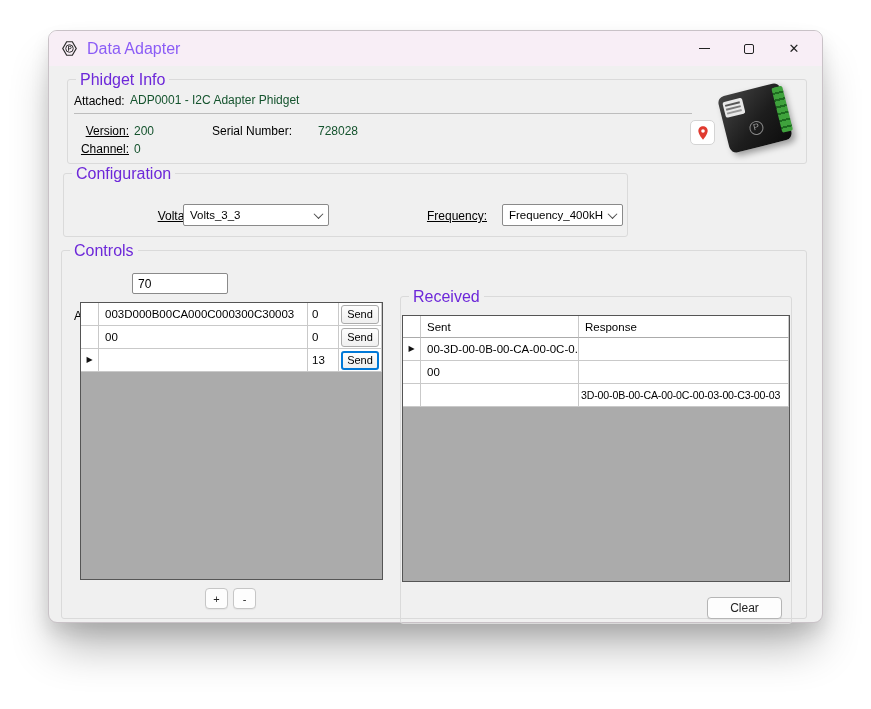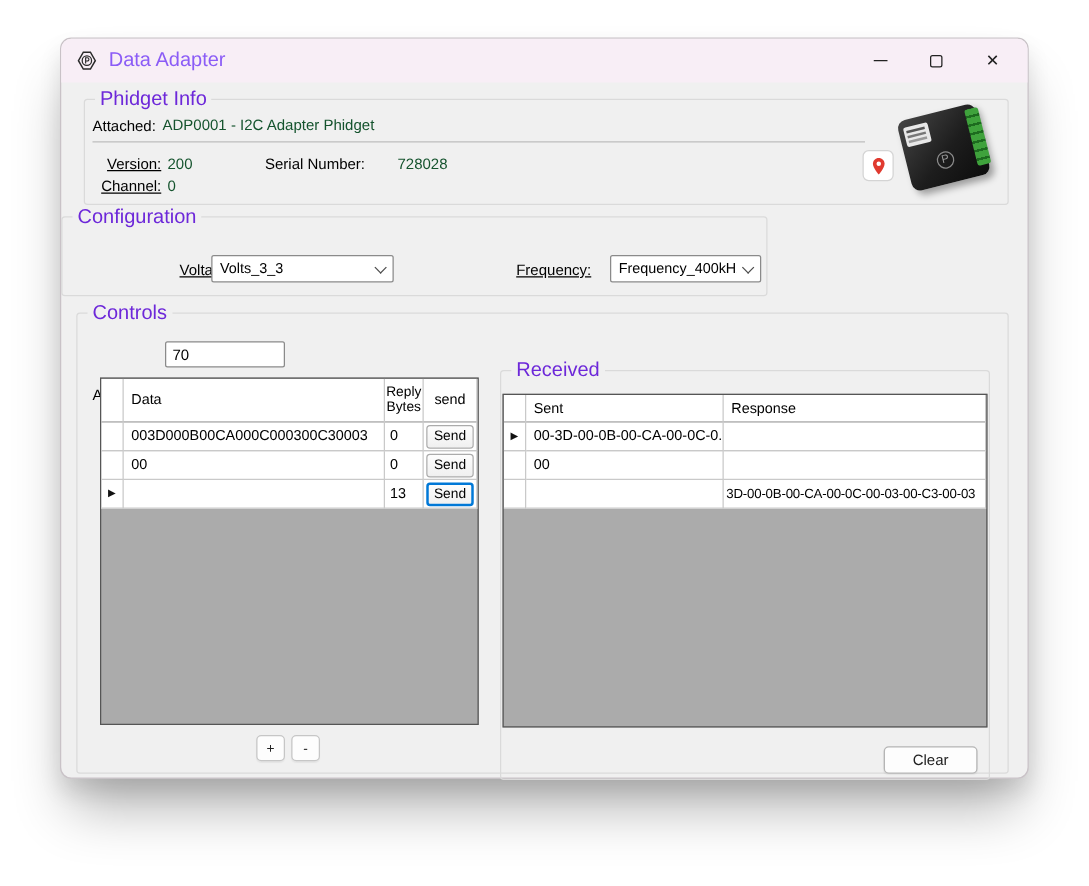--- a/index.html
+++ b/index.html
@@ -25,21 +25,21 @@
 
   
   .groupbox { position:absolute; border:1px solid #dadada; border-radius:3px; }
   .legend { position:absolute; top:-8px; left:8px; background:#f0f0f0; padding:0 4px;
             font-size:16px; color:#6d28d9; line-height:15px; }
   .lbl { position:absolute; font-size:12px; color:#000; white-space:nowrap; }
   .val { position:absolute; font-size:12px; color:#14532d; white-space:nowrap; }
   .r { text-align:right;text-decoration:underline; }
 
   #gb-phidget  { left:18px; top:48px;  width:740px; height:85px; }
-  #gb-config   { left:0; top:142px; width:565px; height:64px; }
+  #gb-config   { left:14px; top:142px; width:565px; height:64px; }
   #gb-controls { left:12px; top:219px; width:746px; height:369px; }
   #gb-received { left:338px; top:33px; width:392px; height:328px;margin-top:12px; }
 
   .sep { position:absolute; left:6px; top:33px; width:618px; height:1px; background:#bdbdbd; }
 
   .pin-btn { position:absolute; left:622px; top:40px; width:25px; height:25px;
              background:#fff; border:1px solid #d4d4d4; border-radius:5px;
              display:flex; align-items:center; justify-content:center; cursor:pointer; }
 
   
@@ -179,26 +179,20 @@
       <span class="chev"></span>
     </div>
   </div>
 
   <div class="groupbox" id="gb-controls">
     <span class="legend">Controls</span>
     <span class="lbl" style="left:12px; top:26px;margin-top:32px;">Address:</span>
     <input class="field" style="left: 70px; top: 22px; width: 96px; height: 21px;" value="70">
 
     <div class="grid" id="grid-send">
-      <div class="g-head">
-        <div class="gc c-mk"></div>
-        <div class="gc c-data" style="align-items:center;">Data</div>
-        <div class="gc c-rep hd">Reply Bytes</div>
-        <div class="gc c-send">send</div>
-      </div>
       <div class="g-row">
         <div class="gc c-mk marker-glyph"></div>
         <div class="gc c-data">003D000B00CA000C000300C30003</div>
         <div class="gc c-rep">0</div>
         <div class="gc c-send">
             <button class="send-btn">Send</button>
           </div>
       </div>
       <div class="g-row">
         <div class="gc c-mk marker-glyph"></div>

